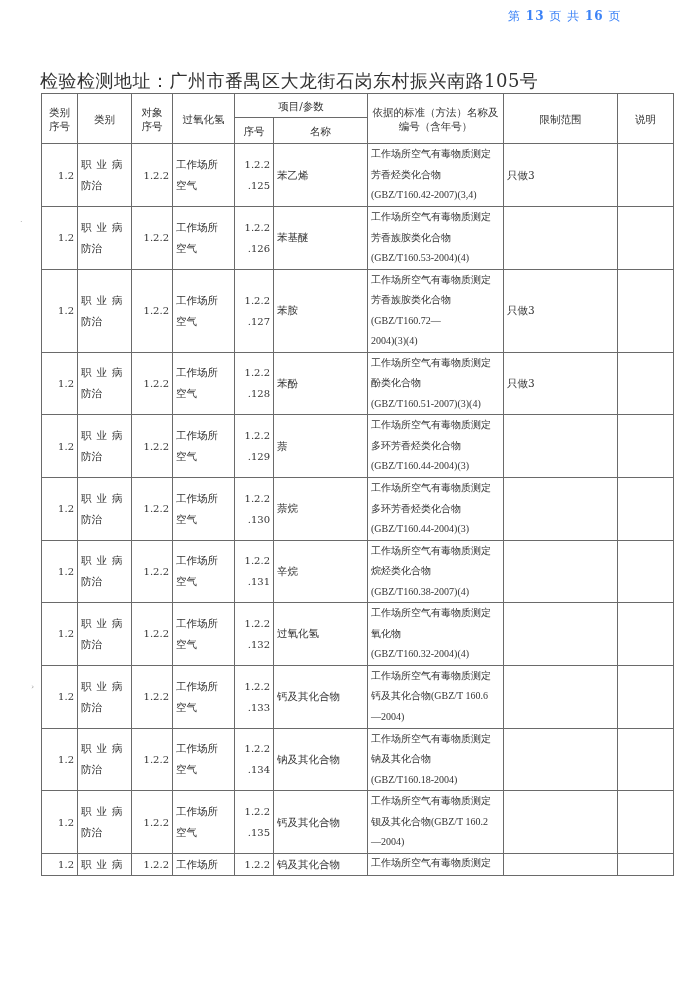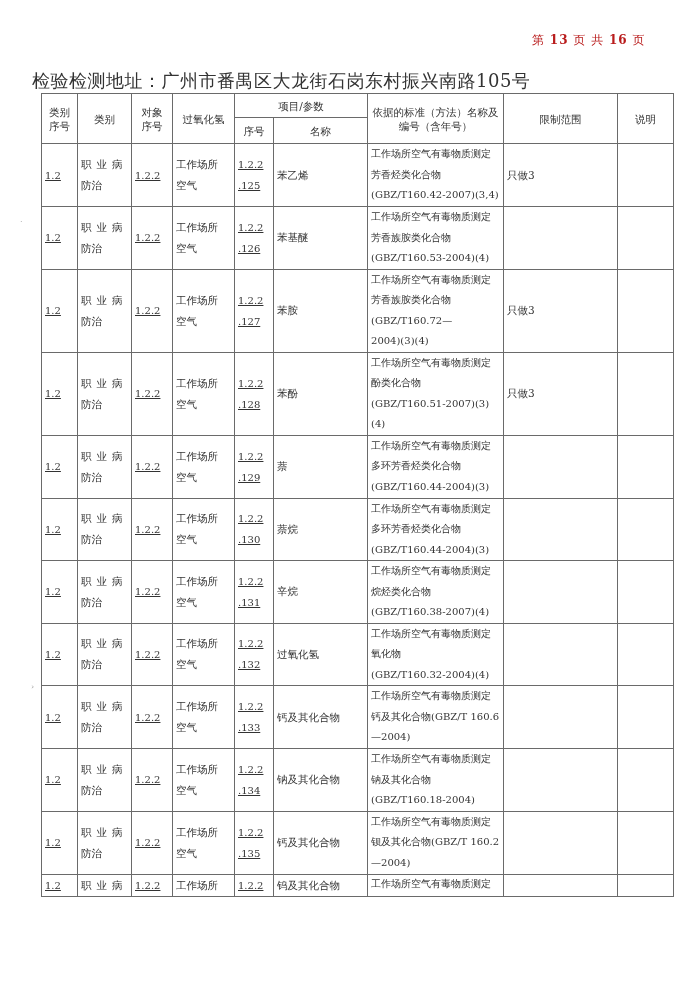--- a/index.html
+++ b/index.html
@@ -1,43 +1,42 @@
 <!DOCTYPE html>
 <html><head>
 <meta charset="utf-8">
 <style>
   html, body { margin:0; padding:0; }
   body {
     width:700px; height:989px; background:#ffffff; position:relative; overflow:hidden;
     font-family: "DejaVu Serif", "Liberation Serif", serif; color:#2a2a2a;
   }
   .page-num {
-    position:absolute; top:8px; left:532px; font-size:12px; color:#b91c1c;
+    position:absolute; top:8px; left:508px; font-size:12px; color:#3b82f6;
     letter-spacing:1px;
-    margin-top:24px;
   }
   .page-num b { font-weight:bold; }
   .address {
-    position:absolute; top:69px; left:32px; font-size:18px; color:#333; letter-spacing:0.5px;
+    position:absolute; top:69px; left:40px; font-size:18px; color:#333; letter-spacing:0.5px;
     white-space:nowrap;
   }
   table.main {
     position:absolute; top:93px; left:41px; width:632px;
     border-collapse:collapse; table-layout:fixed;
     font-size:10.5px; color:#333;
   }
   table.main td, table.main th {
     border:1px solid #6a6a6a; padding:0 3px; vertical-align:middle; font-weight:normal;
   }
   th { text-align:center; font-size:10.5px; line-height:14px; }
   th.left { text-align:center; }
   td { line-height:21px; }
-  td.c { text-align:left;text-decoration:underline; }
+  td.c { text-align:right; }
   td.cat-name { letter-spacing:5px; }
-  td.std { line-height:20.5px; font-size:10px; padding-left:4px; }
+  td.std { line-height:20.5px; font-size:10px; padding-left:4px;font-family:Liberation Serif, serif; }
   .num { font-family:"DejaVu Serif", serif; font-size:10px; }
   .mark { position:absolute; color:#999; font-size:8px; }
 </style>
 </head>
 <body>
 
 <div class="page-num">
   <span>第</span>
   <b>13</b>
   <span>页 共</span>

